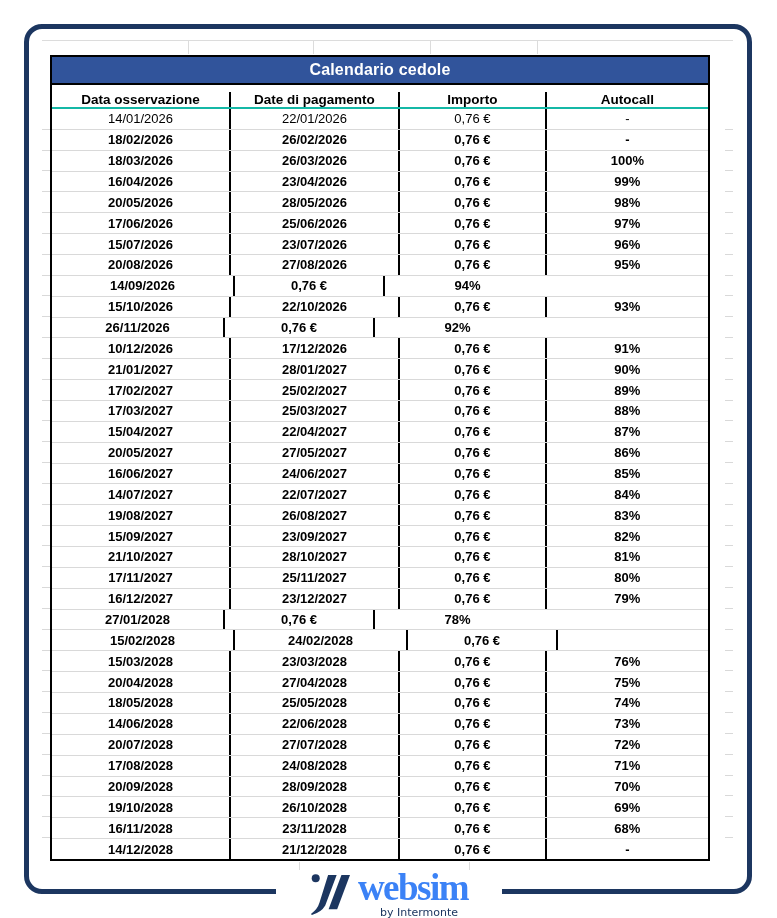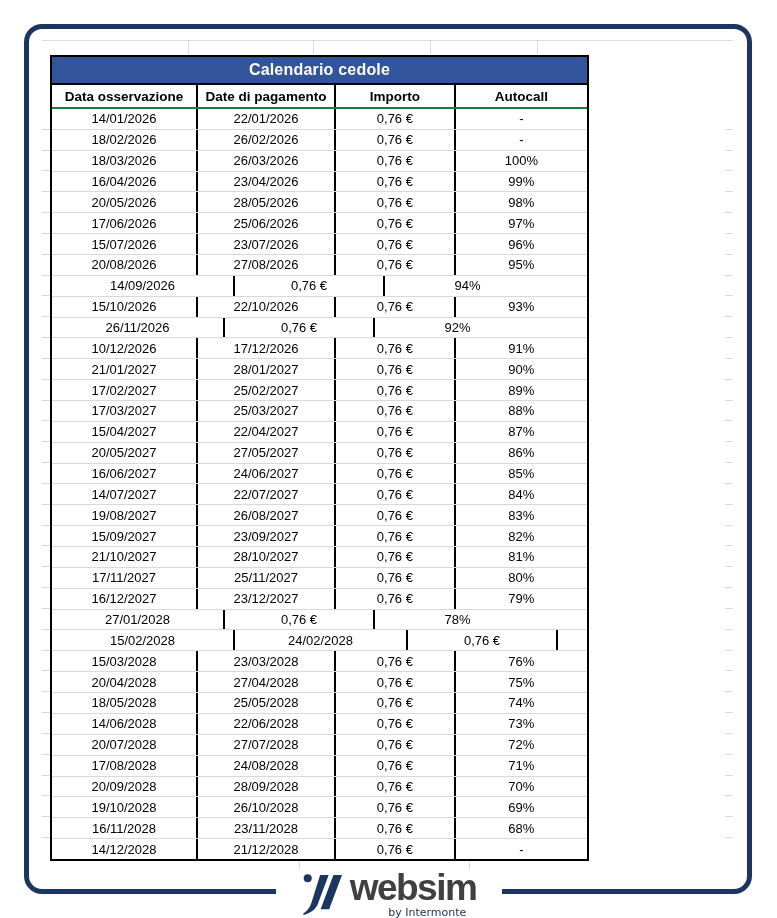--- a/index.html
+++ b/index.html
@@ -15,52 +15,52 @@
   }
   
   .grid-h{position:absolute;height:1px;background:#dcdcdc;}
   .grid-v{position:absolute;width:1px;background:#dcdcdc;}
   .stub-strip{
     position:absolute;width:8px;top:109px;height:748px;
     background:repeating-linear-gradient(to bottom,transparent 0 19.83px,#d9d9d9 19.83px 20.83px);
   }
   
   .ctable{
-    position:absolute;left:50px;top:55px;width:539px;box-sizing:border-box;
+    position:absolute;left:50px;top:55px;width:660px;box-sizing:border-box;
     border:2px solid #000;background:#fff;z-index:2;
   }
   .ctitle{
     height:26px;line-height:26px;background:#31549b;color:#ffffff;
     text-align:center;font-weight:bold;font-size:16px;letter-spacing:.2px;
     border-bottom:2px solid #000;
   }
-  .chead{display:flex;height:22px;border-bottom:2px solid #15803d;}
+  .chead{display:flex;height:22px;border-bottom:2px solid #14b8a6;align-items:flex-end;}
   .chead .cell{font-weight:bold;font-size:13.5px;}
   .cbody{display:flex;flex-direction:column;height:750px;}
   .row{display:flex;flex:1;}
-  .row + .row{border-top:1px solid #d9d9d9;}
+  .row + .row{border-top:1px solid #d9d9d9;font-weight:bold;}
   .cell{
     display:flex;align-items:center;justify-content:center;
     box-sizing:border-box;font-size:13px;color:#000;white-space:nowrap;
   }
   .c0{width:183px;border-right:2px solid #000;}
   .c1{width:173px;border-right:2px solid #000;}
   .c2{width:150px;border-right:2px solid #000;}
   .c3{width:165px;}
   
   .logo-wrap{
     position:absolute;left:276px;top:870px;width:226px;height:48px;
     background:#ffffff;z-index:5;display:flex;align-items:flex-start;
     justify-content:center;
   }
   .logo-inner{display:flex;align-items:flex-start;}
   .logo-mark{margin-top:2px;margin-right:8px;flex:0 0 auto;}
   .logo-textcol{display:flex;flex-direction:column;}
   .logo-word{
-    font-family:Liberation Sans, sans-serif;font-weight:bold;color:#404040;
+    font-family:Liberation Serif, serif;font-weight:bold;color:#3b82f6;
     font-size:37px;line-height:36px;letter-spacing:-1.5px;
   }
   .logo-sub{
     font-family:"DejaVu Sans",sans-serif;color:#1c3660;font-size:11px;
     text-align:right;padding-right:10px;margin-top:0px;
   }
 </style>
 </head>
 <body>
 

